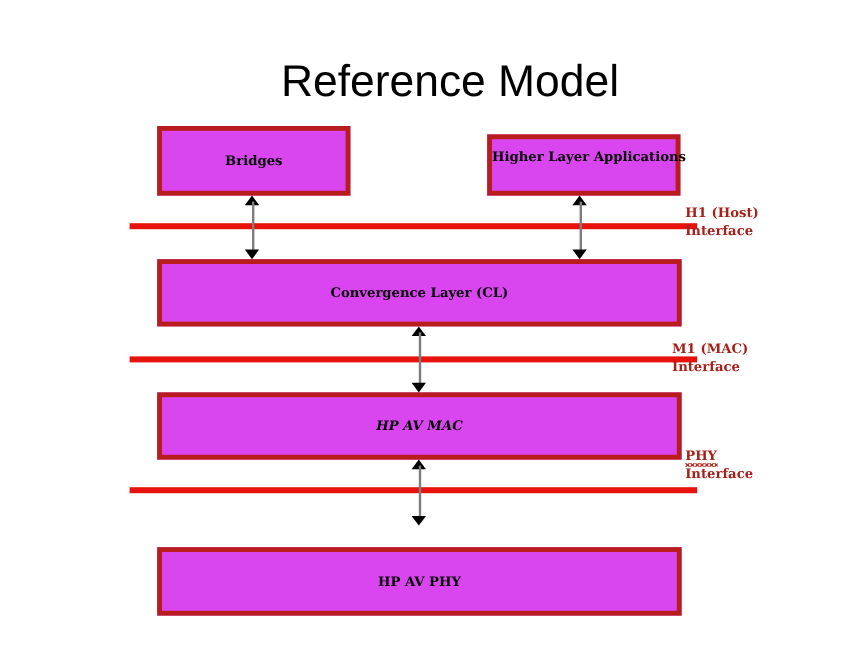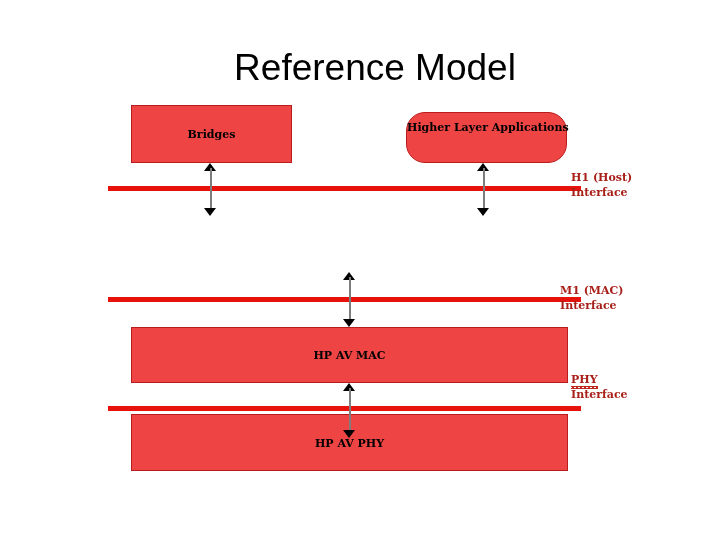--- a/index.html
+++ b/index.html
@@ -34,22 +34,22 @@
     color: #000000;
     letter-spacing: 0px;
     line-height: 44px;
     white-space: nowrap;
   }
 
   
   .box {
     position: absolute;
     box-sizing: border-box;
-    background: #ef4444;
-    border: 1px solid #b91c1c;
+    background: #d946ef;
+    border: 4px solid #b91c1c;
   }
   .box-label {
     position: absolute;
     left: 0;
     width: 100%;
     text-align: center;
     font-family: "DejaVu Serif", "Liberation Serif", serif;
     font-weight: bold;
     font-size: 11px;
     color: #000000;
@@ -58,24 +58,24 @@
   }
   .label-mid {
     top: 50%;
     transform: translateY(-50%);
   }
   .label-top {
     top: 8px;
   }
 
   #box-bridges      { left: 116px; top: 105px; width: 161px; height: 58px; }
-  #box-higher-layer { left: 391px; top: 112px; width: 161px; height: 51px; border-radius: 19px; }
+  #box-higher-layer { left: 391px; top: 112px; width: 161px; height: 51px; }
   #box-cl           { left: 116px; top: 216px; width: 437px; height: 56px; }
-  #box-mac          { left: 116px; top: 327px; width: 437px; height: 56px; }
-  #box-phy          { left: 116px; top: 414px; width: 437px; height: 57px; }
+  #box-mac          { left: 116px; top: 327px; width: 437px; height: 56px; font-style: italic; }
+  #box-phy          { left: 116px; top: 456px; width: 437px; height: 57px; }
 
   
   .red-line {
     position: absolute;
     left: 93px;
     width: 473px;
     height: 5px;
     background: #e8120c;
   }
   #redline-h1  { top: 186px; }
@@ -161,20 +161,23 @@
   <div class="title">Reference Model</div>
 
   <div class="box" id="box-bridges">
     <div class="box-label label-mid">Bridges</div>
   </div>
 
   <div class="box" id="box-higher-layer">
     <div class="box-label label-top">Higher Layer Applications</div>
   </div>
 
+  <div class="box" id="box-cl">
+    <div class="box-label label-mid">Convergence Layer (CL)</div>
+  </div>
 
   <div class="box" id="box-mac">
     <div class="box-label label-mid">HP AV MAC</div>
   </div>
 
   <div class="box" id="box-phy">
     <div class="box-label label-mid">HP AV PHY</div>
   </div>
 
   <div class="red-line" id="redline-h1"></div>

